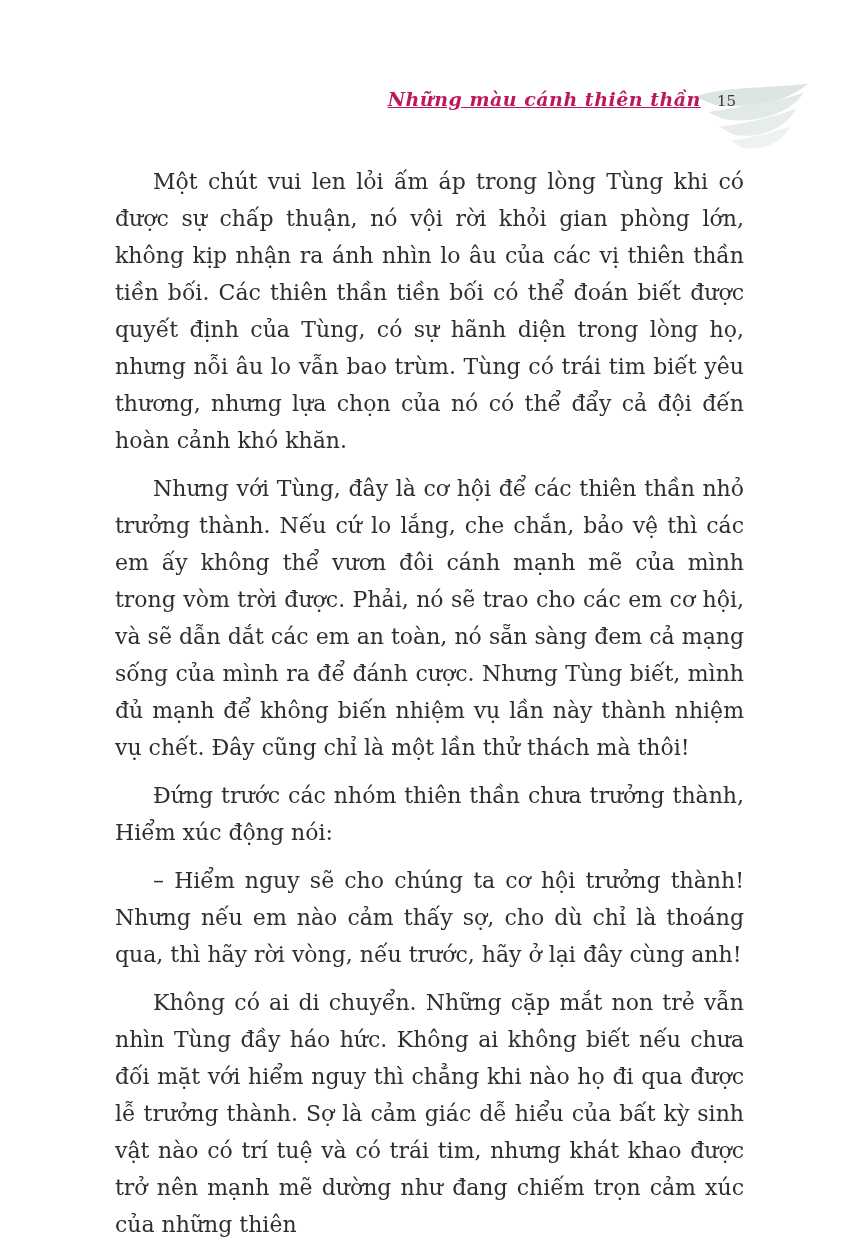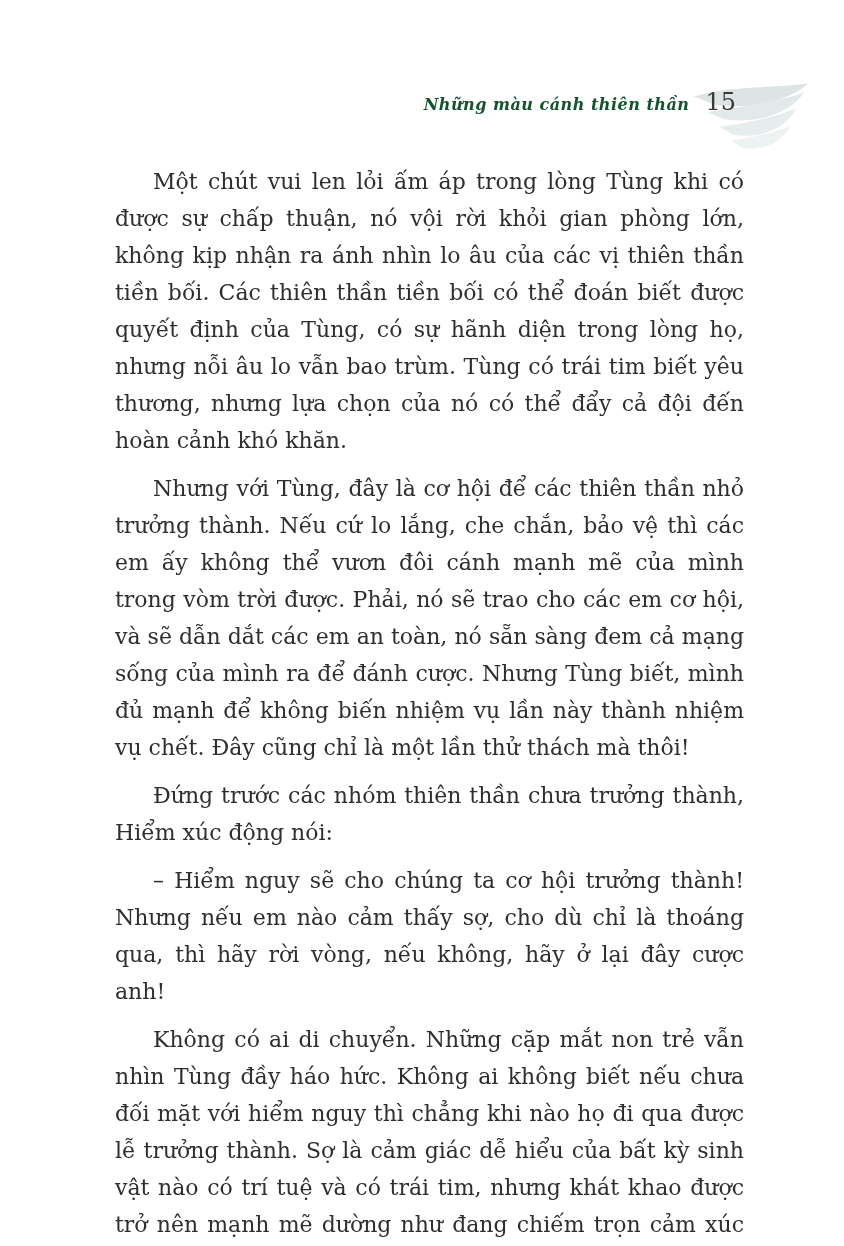--- a/index.html
+++ b/index.html
@@ -20,27 +20,28 @@
     top: 88px;
     right: 108px;
     display: flex;
     align-items: baseline;
     gap: 16px;
     z-index: 2;
   }
   .header-title {
     font-style: italic;
     font-weight: 600;
-    font-size: 16px;
+    font-size: 19px;
     letter-spacing: 0.5px;
-    color: #14532d;
+    color: #be185d;
     white-space: nowrap;
+    text-decoration: underline;
   }
   .page-number {
-    font-size: 24px;
+    font-size: 15px;
     color: #3a3a3a;
   }
   .wing {
     position: absolute;
     top: 82px;
     right: 34px;
     width: 118px;
     height: 74px;
     z-index: 1;
   }
@@ -73,17 +74,17 @@
 
   <header class="page-header">
     <span class="header-title">Những màu cánh thiên thần</span>
     <span class="page-number">15</span>
   </header>
 
   <main class="page-body">
     <p>Một chút vui len lỏi ấm áp trong lòng Tùng khi có được sự chấp thuận, nó vội rời khỏi gian phòng lớn, không kịp nhận ra ánh nhìn lo âu của các vị thiên thần tiền bối. Các thiên thần tiền bối có thể đoán biết được quyết định của Tùng, có sự hãnh diện trong lòng họ, nhưng nỗi âu lo vẫn bao trùm. Tùng có trái tim biết yêu thương, nhưng lựa chọn của nó có thể đẩy cả đội đến hoàn cảnh khó khăn.</p>
     <p>Nhưng với Tùng, đây là cơ hội để các thiên thần nhỏ trưởng thành. Nếu cứ lo lắng, che chắn, bảo vệ thì các em ấy không thể vươn đôi cánh mạnh mẽ của mình trong vòm trời được. Phải, nó sẽ trao cho các em cơ hội, và sẽ dẫn dắt các em an toàn, nó sẵn sàng đem cả mạng sống của mình ra để đánh cược. Nhưng Tùng biết, mình đủ mạnh để không biến nhiệm vụ lần này thành nhiệm vụ chết. Đây cũng chỉ là một lần thử thách mà thôi!</p>
     <p>Đứng trước các nhóm thiên thần chưa trưởng thành, Hiểm xúc động nói:</p>
-    <p>– Hiểm nguy sẽ cho chúng ta cơ hội trưởng thành! Nhưng nếu em nào cảm thấy sợ, cho dù chỉ là thoáng qua, thì hãy rời vòng, nếu không, hãy ở lại đây cược anh!</p>
+    <p>– Hiểm nguy sẽ cho chúng ta cơ hội trưởng thành! Nhưng nếu em nào cảm thấy sợ, cho dù chỉ là thoáng qua, thì hãy rời vòng, nếu trước, hãy ở lại đây cùng anh!</p>
     <p>Không có ai di chuyển. Những cặp mắt non trẻ vẫn nhìn Tùng đầy háo hức. Không ai không biết nếu chưa đối mặt với hiểm nguy thì chẳng khi nào họ đi qua được lễ trưởng thành. Sợ là cảm giác dễ hiểu của bất kỳ sinh vật nào có trí tuệ và có trái tim, nhưng khát khao được trở nên mạnh mẽ dường như đang chiếm trọn cảm xúc của những thiên</p>
   </main>
 
 </div>
 
 </body></html>

